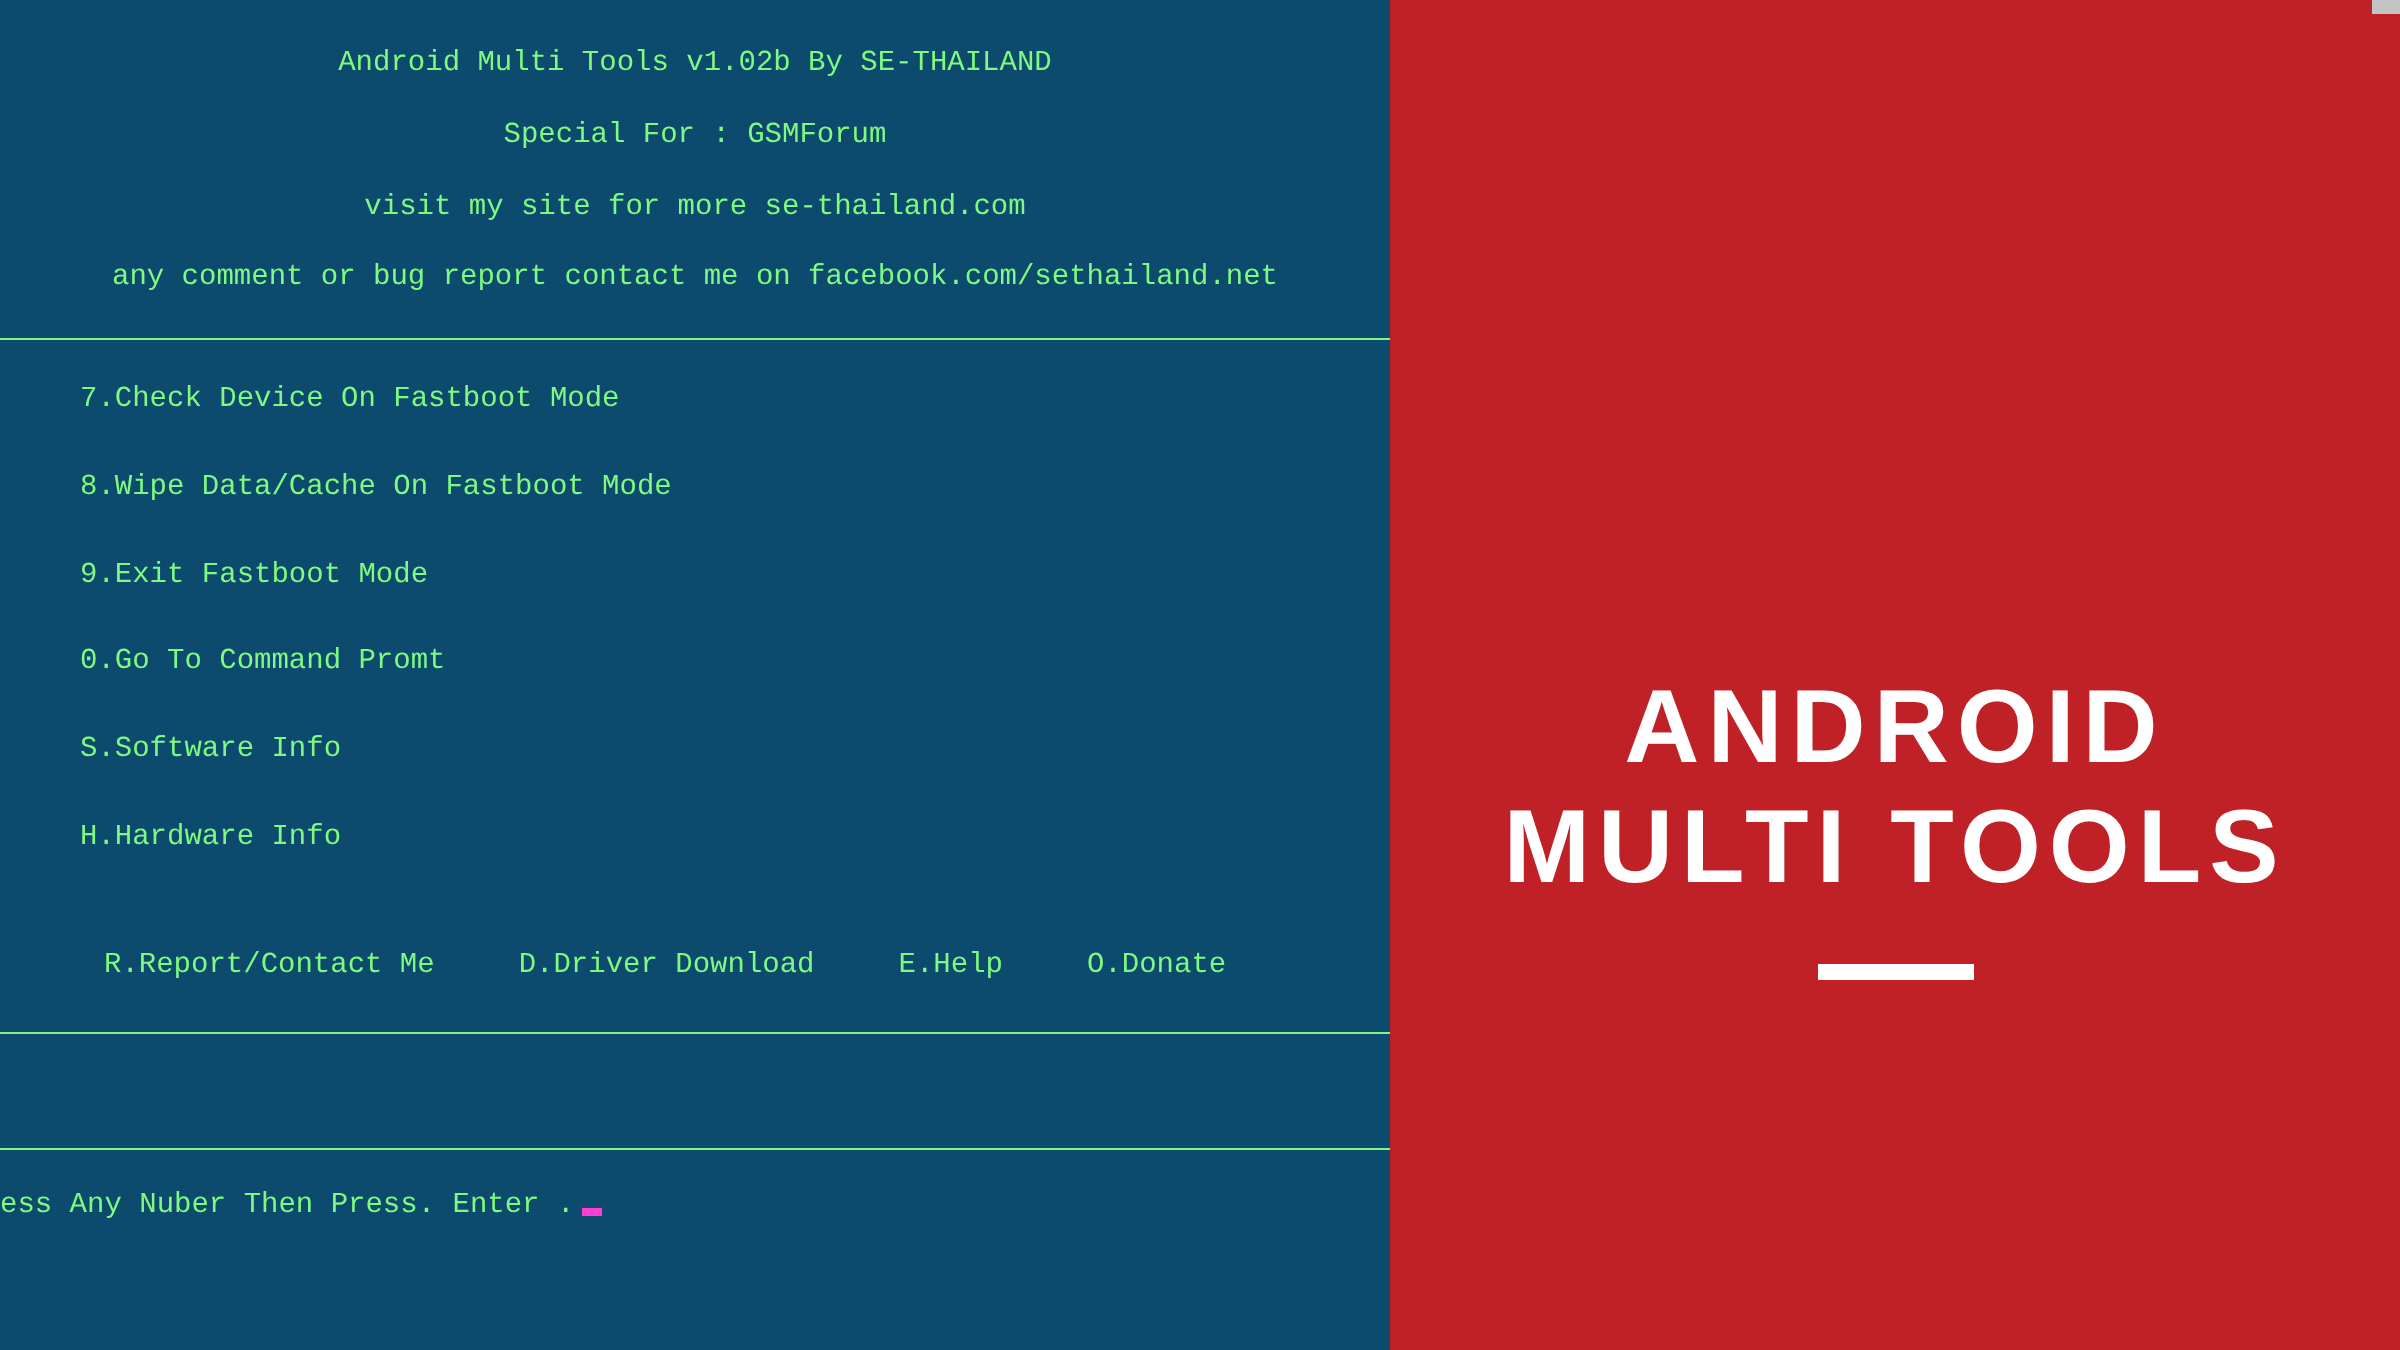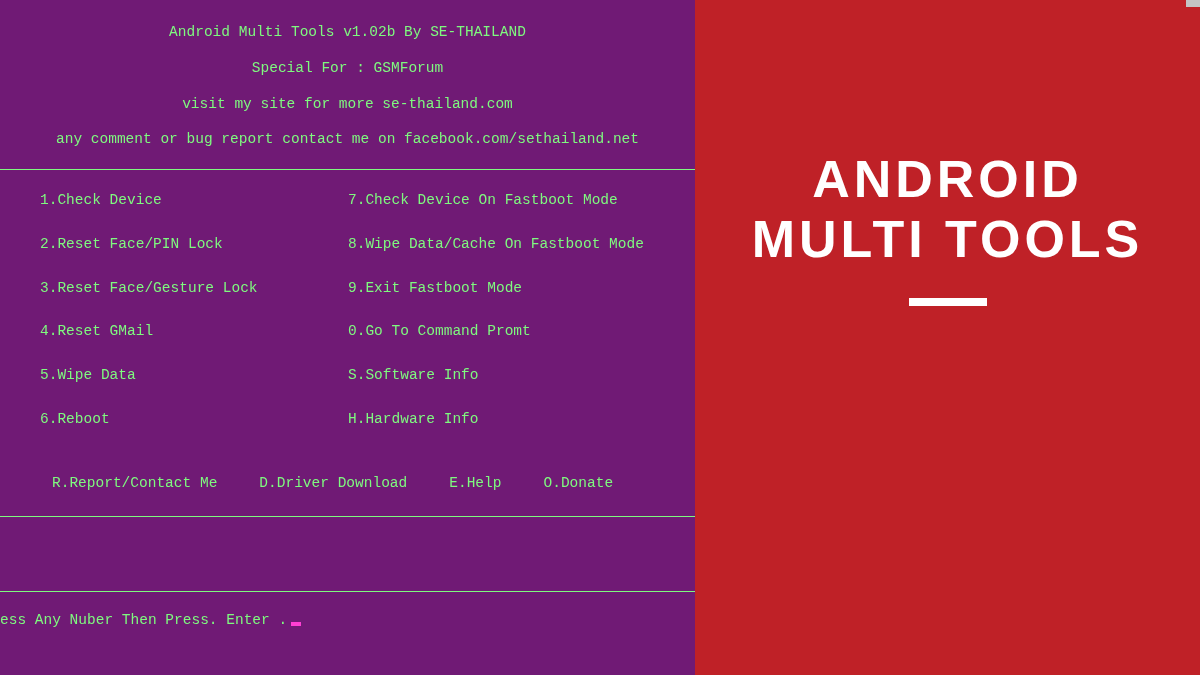--- a/index.html
+++ b/index.html
@@ -11,34 +11,34 @@
       width: 1200px;
       height: 675px;
       display: flex;
       font-family: 'Courier New', monospace;
       overflow: hidden;
       position: relative;
     }
     .terminal-panel {
       width: 695px;
       height: 675px;
-      background: #701a75;
+      background: #0c4a6e;
       color: #7ff97f;
       font-size: 14.5px;
       line-height: 1.5;
       position: relative;
     }
     .right-panel {
       width: 505px;
       height: 675px;
       background: #bf2127;
       display: flex;
       flex-direction: column;
       align-items: center;
-      justify-content: flex-start;
+      justify-content: center;
       padding-top: 150px;
       position: relative;
     }
     .scrollbar-track {
       position: absolute;
       right: 0;
       top: 0;
       width: 14px;
       height: 7px;
       background: #c4c4c4;
@@ -90,21 +90,21 @@
       display: flex;
       gap: 42px;
       padding: 20px 40px 0 40px;
       margin-left: 12px;
     }
     .prompt-section {
       padding: 18px 0 0 0;
       border-top: 1px solid #7ff97f;
       margin-top: 0;
       position: absolute;
-      bottom: 43px;
+      bottom: 60px;
       left: 0;
       width: 100%;
       display: flex;
       align-items: baseline;
     }
     .cursor {
       display: inline-block;
       width: 10px;
       height: 4px;
       background: #ff3fd3;
@@ -120,28 +120,20 @@
 <div class="terminal-panel">
   <div class="header-section">
     <div class="header-line">Android Multi Tools v1.02b By SE-THAILAND</div>
     <div class="header-line">Special For : GSMForum</div>
     <div class="header-line">visit my site for more se-thailand.com</div>
     <div class="header-line">any comment or bug report contact me on facebook.com/sethailand.net</div>
   </div>
 
   <div class="menu-section">
     <div class="menu-columns">
-      <div class="menu-col-left">
-        <div class="menu-item">1.Check Device</div>
-        <div class="menu-item">2.Reset Face/PIN Lock</div>
-        <div class="menu-item">3.Reset Face/Gesture Lock</div>
-        <div class="menu-item">4.Reset GMail</div>
-        <div class="menu-item">5.Wipe Data</div>
-        <div class="menu-item">6.Reboot</div>
-      </div>
       <div class="menu-col-right">
         <div class="menu-item">7.Check Device On Fastboot Mode</div>
         <div class="menu-item">8.Wipe Data/Cache On Fastboot Mode</div>
         <div class="menu-item">9.Exit Fastboot Mode</div>
         <div class="menu-item">0.Go To Command Promt</div>
         <div class="menu-item">S.Software Info</div>
         <div class="menu-item">H.Hardware Info</div>
       </div>
     </div>
 

